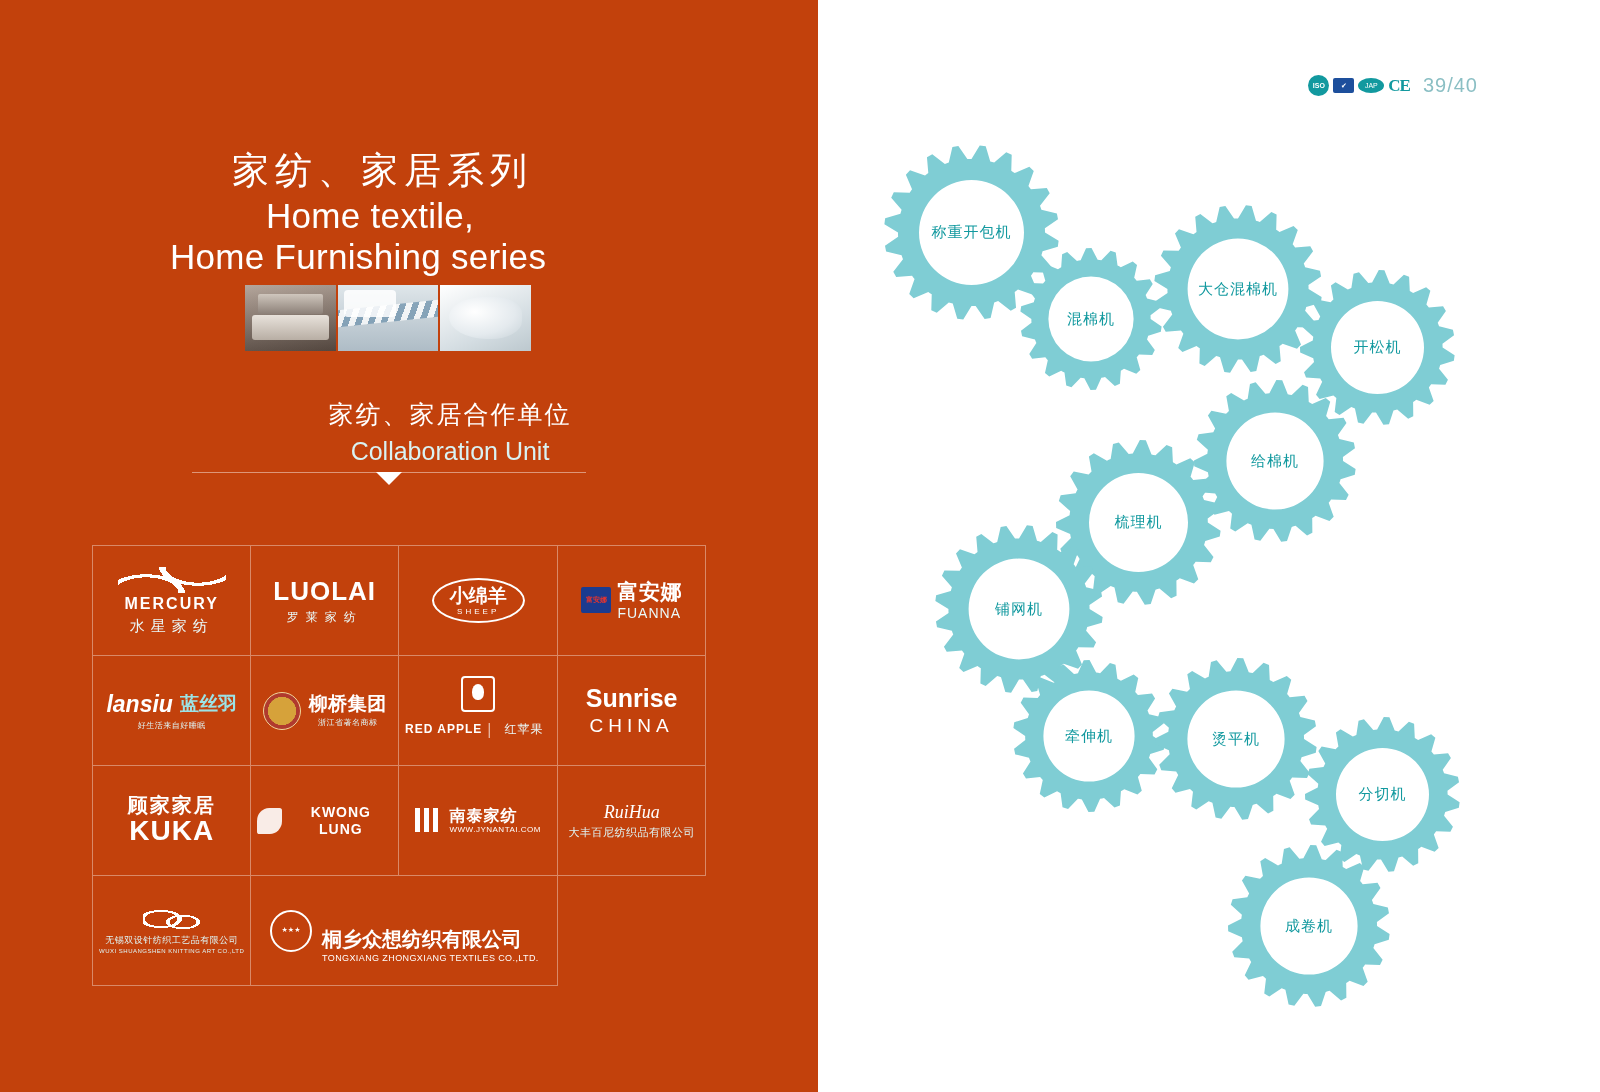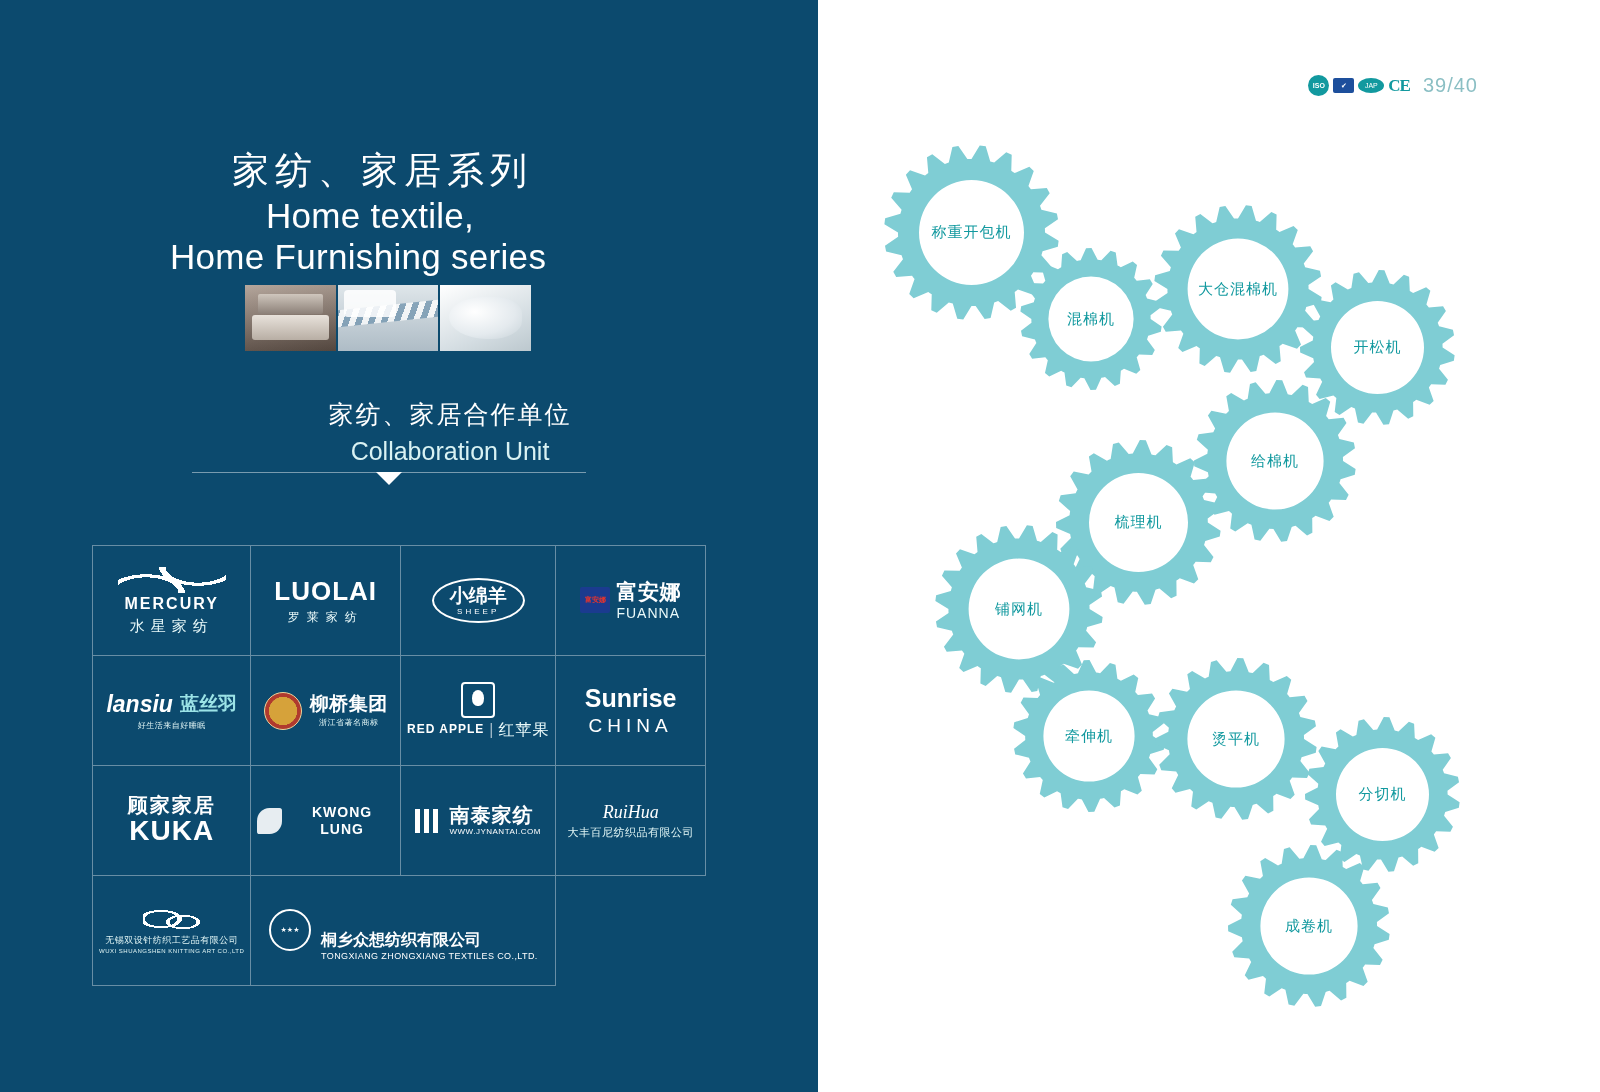--- a/index.html
+++ b/index.html
@@ -17,21 +17,21 @@
   .page {
     position: absolute;
     inset: 0;
     display: flex;
   }
   
   .left-panel {
     position: relative;
     width: 818px;
     height: 1092px;
-    background: #0c4a6e;
+    background: #c2410c;
     color: #ffffff;
     box-sizing: border-box;
   }
   .title-block {
     position: absolute;
     left: 170px;
     top: 148px;
     width: 560px;
   }
   .title-cn {
@@ -240,31 +240,31 @@
   .kwong-leaf{
     width:26px;height:26px;border-radius:50% 10% 50% 10%;
     background:#ffffff;opacity:.9;
   }
   .kwong-en{font-size:14px;font-weight:700;letter-spacing:1px;}
   .nantai-row{display:flex;align-items:center;gap:8px;}
   .nantai-mark{
     width:26px;height:24px;
     background:repeating-linear-gradient(90deg,#fff 0 5px,transparent 5px 9px);
   }
-  .nantai-cn{font-size:20px;font-weight:700;letter-spacing:1px;}
+  .nantai-cn{font-size:16px;font-weight:700;letter-spacing:1px;}
   .nantai-url{font-size:8px;letter-spacing:.5px;}
   .script{font-family:"Liberation Serif",serif;font-style:italic;font-size:18px;}
   .zx-row{display:flex;align-items:center;gap:10px;}
   .zx-emblem{
     width:38px;height:38px;border-radius:50%;
     border:2px solid #ffffff;
     display:flex;align-items:center;justify-content:center;
     font-size:7px;letter-spacing:0;
   }
-  .zx-cn{font-size:16px;font-weight:700;margin-top:31px;}
+  .zx-cn{font-size:20px;font-weight:700;margin-top:31px;}
   .zx-en{font-size:9px;letter-spacing:.4px;margin-top:2px;}
   .sw-swirl{
     width:58px;height:26px;margin:0 auto 3px;
     background:
       radial-gradient(ellipse 30px 13px at 18px 13px, transparent 0 55%, #fff 55% 70%, transparent 70%),
       radial-gradient(ellipse 24px 10px at 40px 16px, transparent 0 55%, #fff 55% 72%, transparent 72%);
   }
 
   
   .right-panel {
@@ -421,21 +421,21 @@
           </div>
         </div>
       </div>
 
       <div class="logo-cell">
         <div class="logo-inner">
           <div class="redapple-icon"></div>
           <div style="display:flex;align-items:center;gap:5px;justify-content:center">
             <span class="logo-main" style="font-size:12px;letter-spacing:1px">RED APPLE</span>
             <span style="opacity:.6">|</span>
-            <span class="logo-sub" style="font-size:16px;letter-spacing:1px;margin:0">红苹果</span>
+            <span class="logo-sub" style="font-size:12px;letter-spacing:1px;margin:8px">红苹果</span>
           </div>
         </div>
       </div>
 
 
       <div class="logo-cell">
         <div class="logo-inner">
           <div class="sunrise-word">Sunrise</div>
           <div class="sunrise-china">CHINA</div>
         </div>

